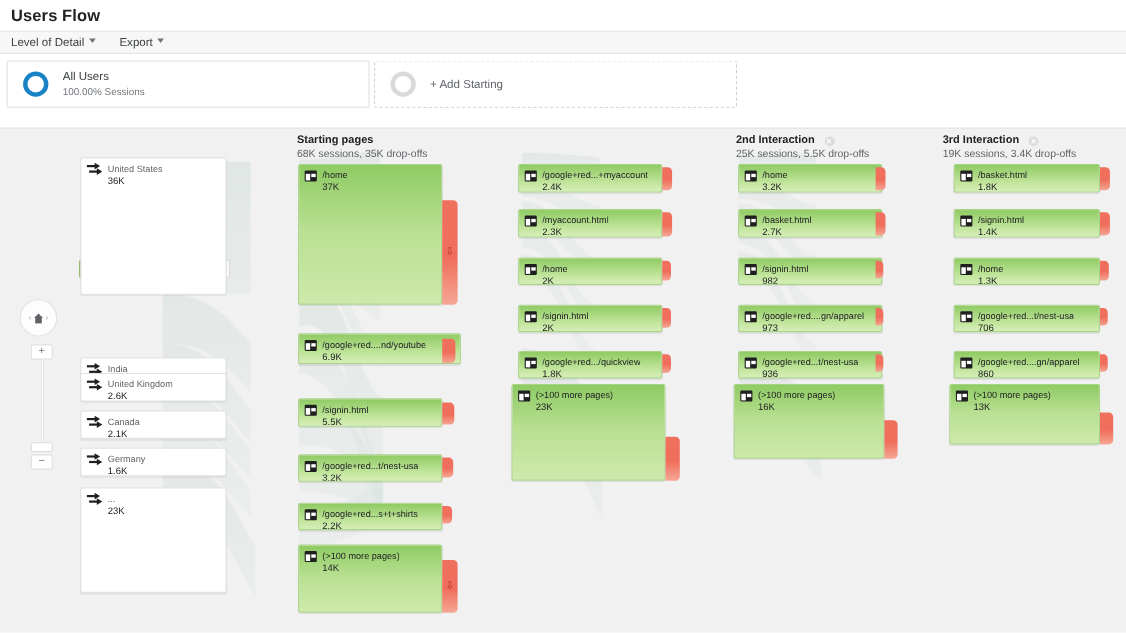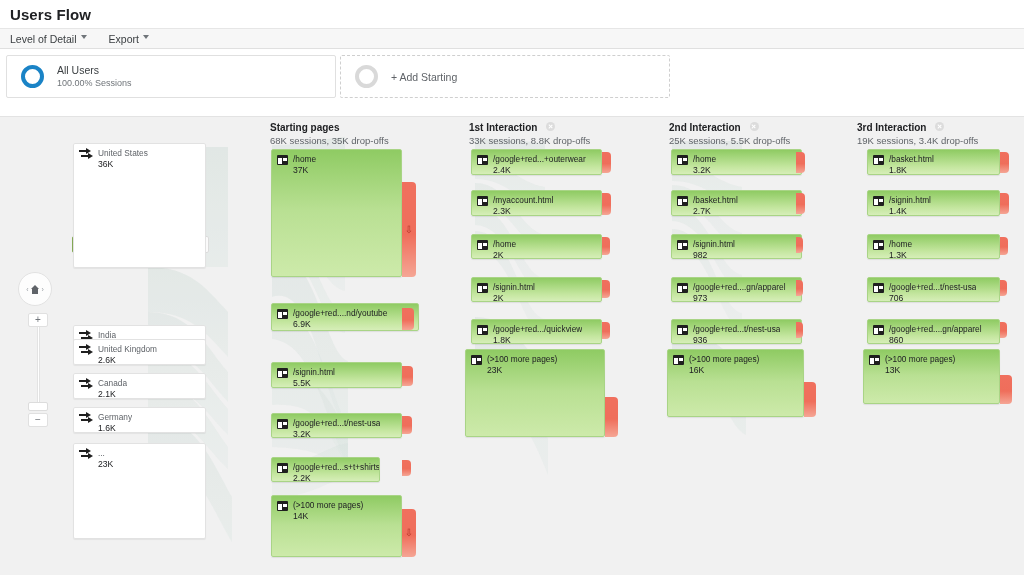--- a/index.html
+++ b/index.html
@@ -106,21 +106,21 @@
   
   .col-head {
     position: absolute;
     color: #3c4043;
   }
   .col-head .ch-title {
     font-size: 10px;
     font-weight: bold;
     color: #202124;
     display: flex;
-    align-items: flex-start;
+    align-items: flex-end;
     gap: 9px;
   }
   .col-head .ch-sub {
     font-size: 9.5px;
     color: #5f6368;
     margin-top: 2px;
   }
   .ch-close {
     width: 9px; height: 9px;
     border-radius: 50%;
@@ -405,27 +405,20 @@
       <path d="M672,214 C714,214 722,236 746,248 L746,318 C722,306 714,232 672,250 Z" opacity="0.45"></path>
     </g>
   </svg>
 
   <div class="col-head" style="left:270px; top:5px;">
     <div class="ch-title">
         <span>Starting pages</span>
       </div>
     <div class="ch-sub">68K sessions, 35K drop-offs</div>
   </div>
-  <div class="col-head" style="left:469px; top:5px;">
-    <div class="ch-title">
-      <span>1st Interaction</span>
-      <span class="ch-close"></span>
-    </div>
-    <div class="ch-sub">33K sessions, 8.8K drop-offs</div>
-  </div>
   <div class="col-head" style="left:669px; top:5px;">
     <div class="ch-title">
       <span>2nd Interaction</span>
       <span class="ch-close"></span>
     </div>
     <div class="ch-sub">25K sessions, 5.5K drop-offs</div>
   </div>
   <div class="col-head" style="left:838px; top:5px;margin-left:19px;">
     <div class="ch-title">
       <span>3rd Interaction</span>
@@ -568,21 +561,21 @@
     <div class="node-inner">
       <span class="pg-icon"></span>
       <div>
         <div class="node-label">/google+red...t/nest-usa</div>
         <div class="node-value">3.2K</div>
       </div>
     </div>
   </div>
   <div class="dropoff" style="left:402px; top:299px; width:10px; height:18px;"></div>
 
-  <div class="node page thin" style="left:271px; top:340px; width:109px; height:25px;">
+  <div class="node page thin" style="left:271px; top:340px; width:131px; height:25px;">
     <div class="node-inner">
       <span class="pg-icon"></span>
       <div>
         <div class="node-label">/google+red...s+t+shirts</div>
         <div class="node-value">2.2K</div>
       </div>
     </div>
   </div>
   <div class="dropoff" style="left:402px; top:343px; width:9px; height:16px;"></div>
 
@@ -596,21 +589,21 @@
     </div>
   </div>
   <div class="dropoff" style="left:402px; top:392px; width:14px; height:48px;">
     <span class="dd-arrow">⇩</span>
   </div>
 
   <div class="node page thin" style="left:471px; top:32px; width:131px; height:26px;">
     <div class="node-inner">
       <span class="pg-icon"></span>
       <div>
-        <div class="node-label">/google+red...+outerwear</div>
+        <div class="node-label">/google+red...+myaccount</div>
         <div class="node-value">2.4K</div>
       </div>
     </div>
   </div>
   <div class="dropoff" style="left:602px; top:35px; width:9px; height:21px;"></div>
 
   <div class="node page thin" style="left:471px; top:73px; width:131px; height:26px;">
     <div class="node-inner">
       <span class="pg-icon"></span>
       <div>

